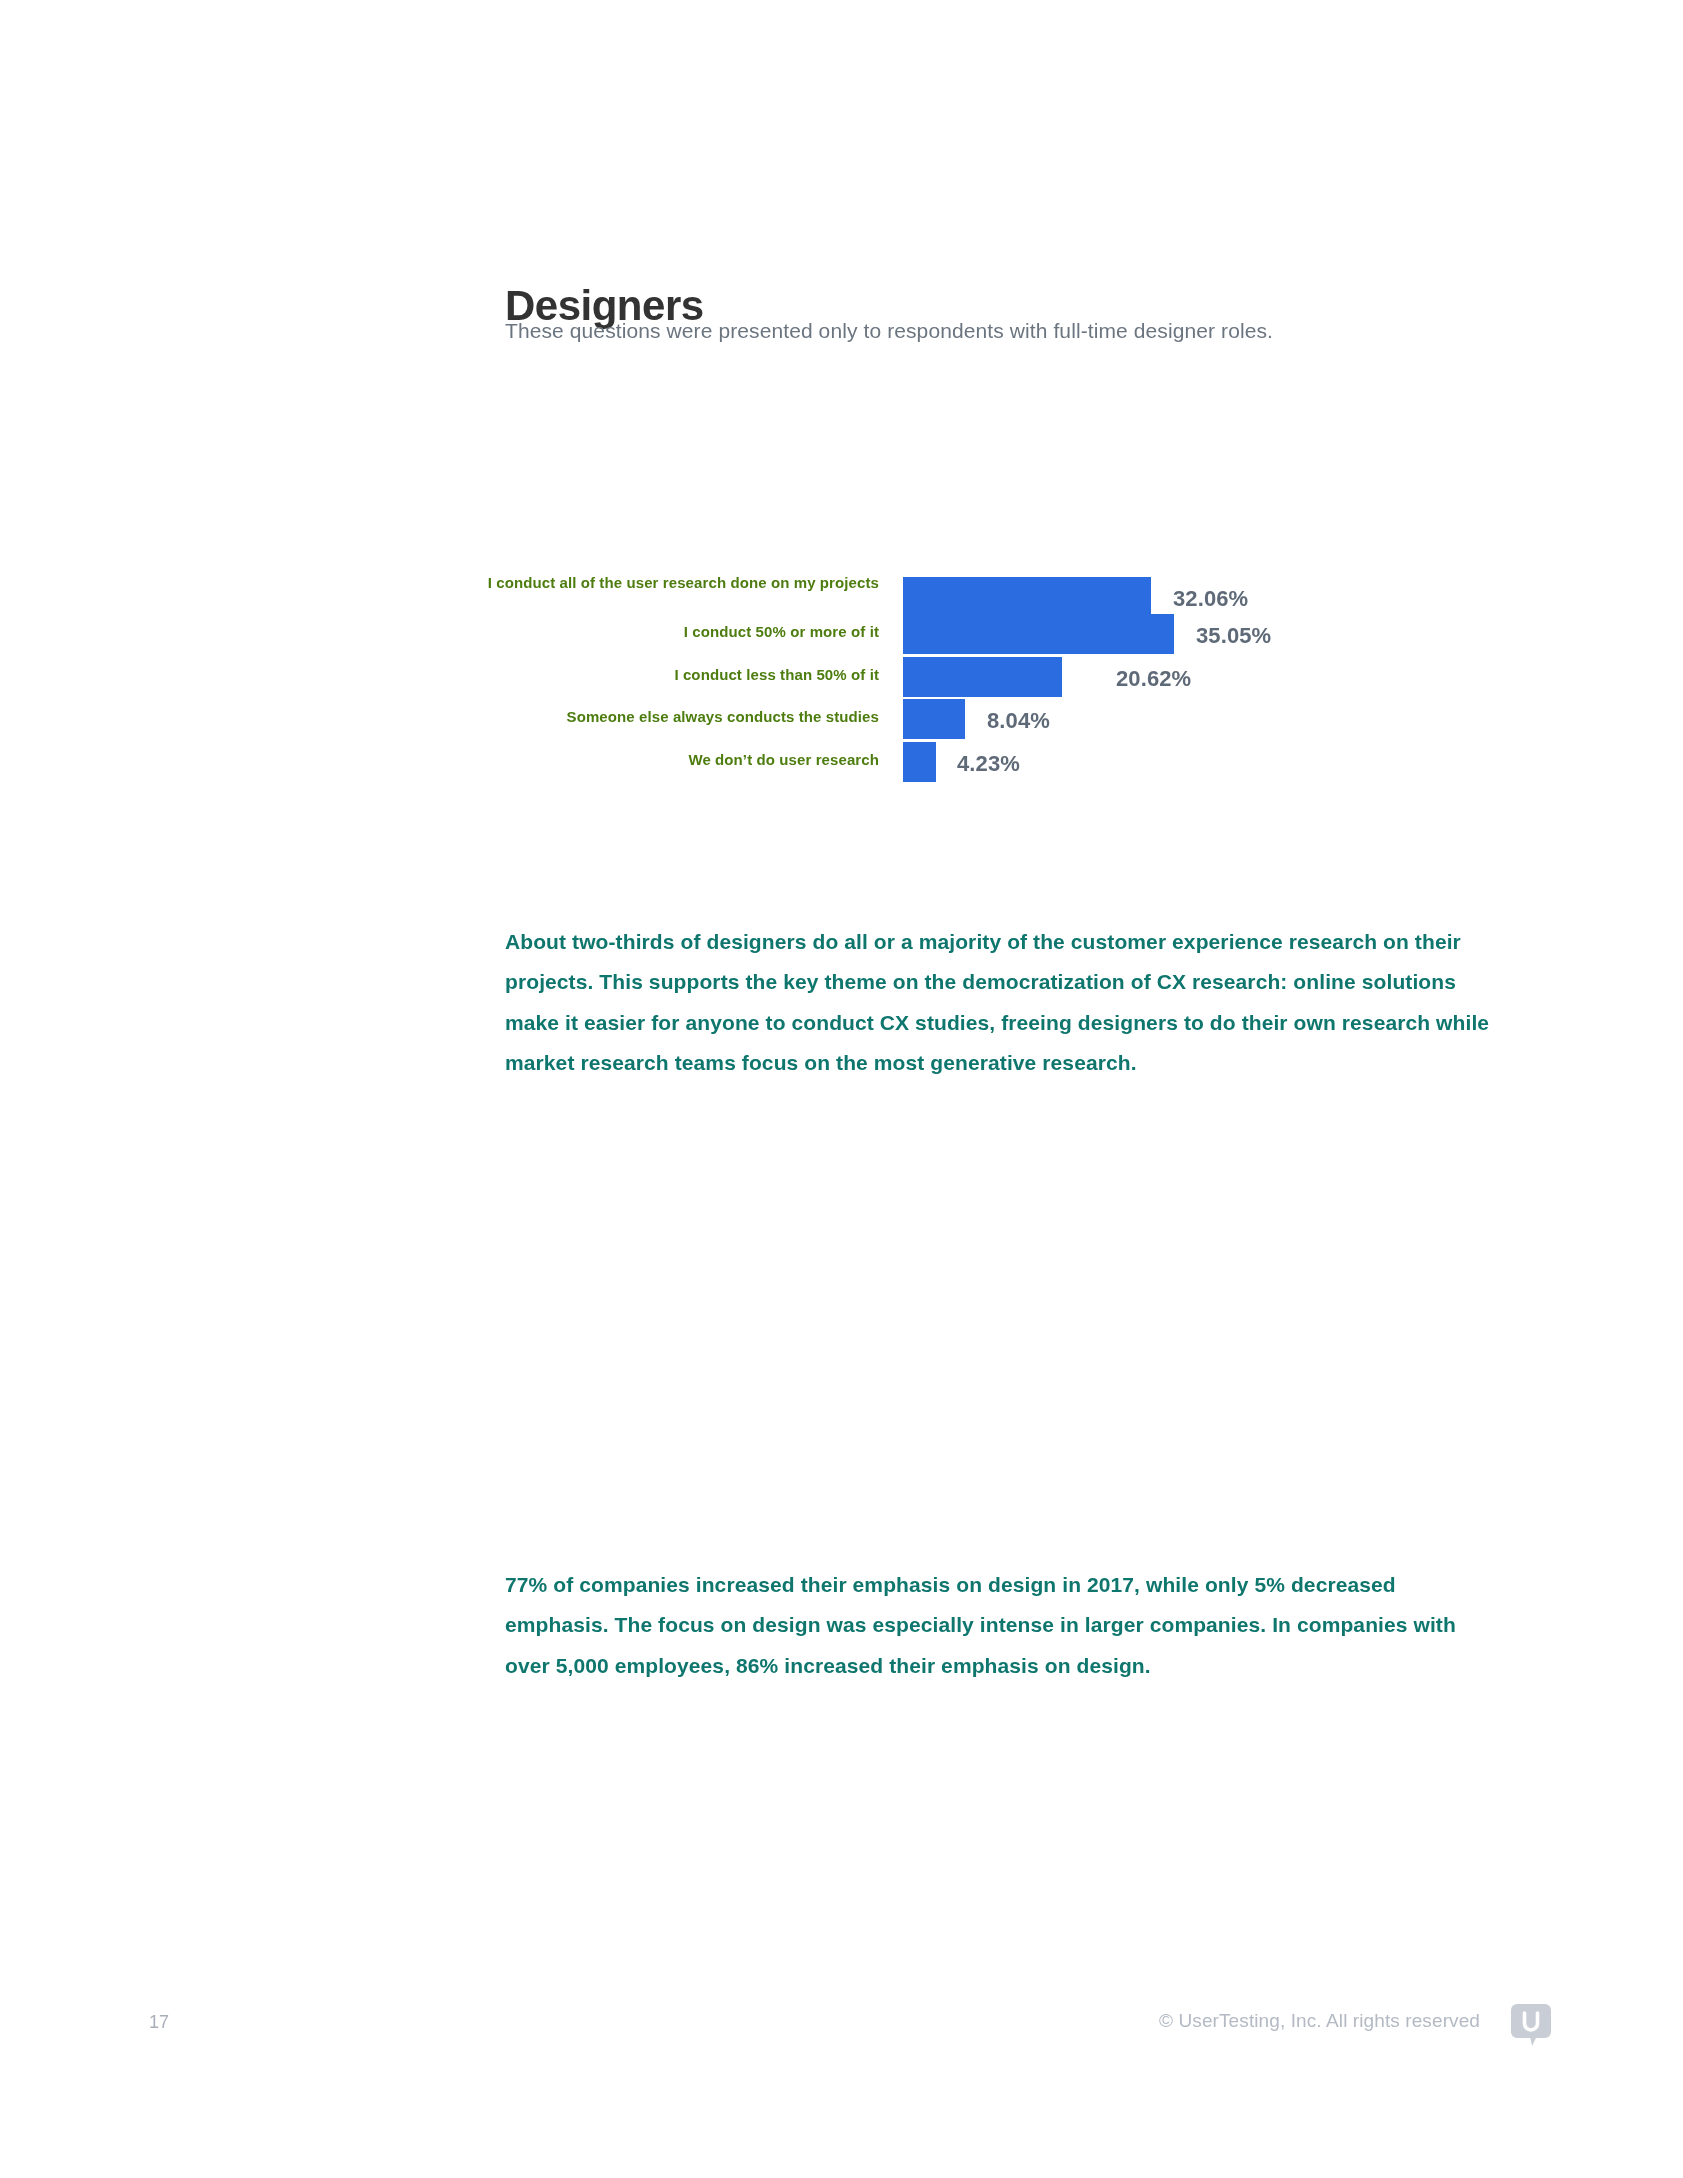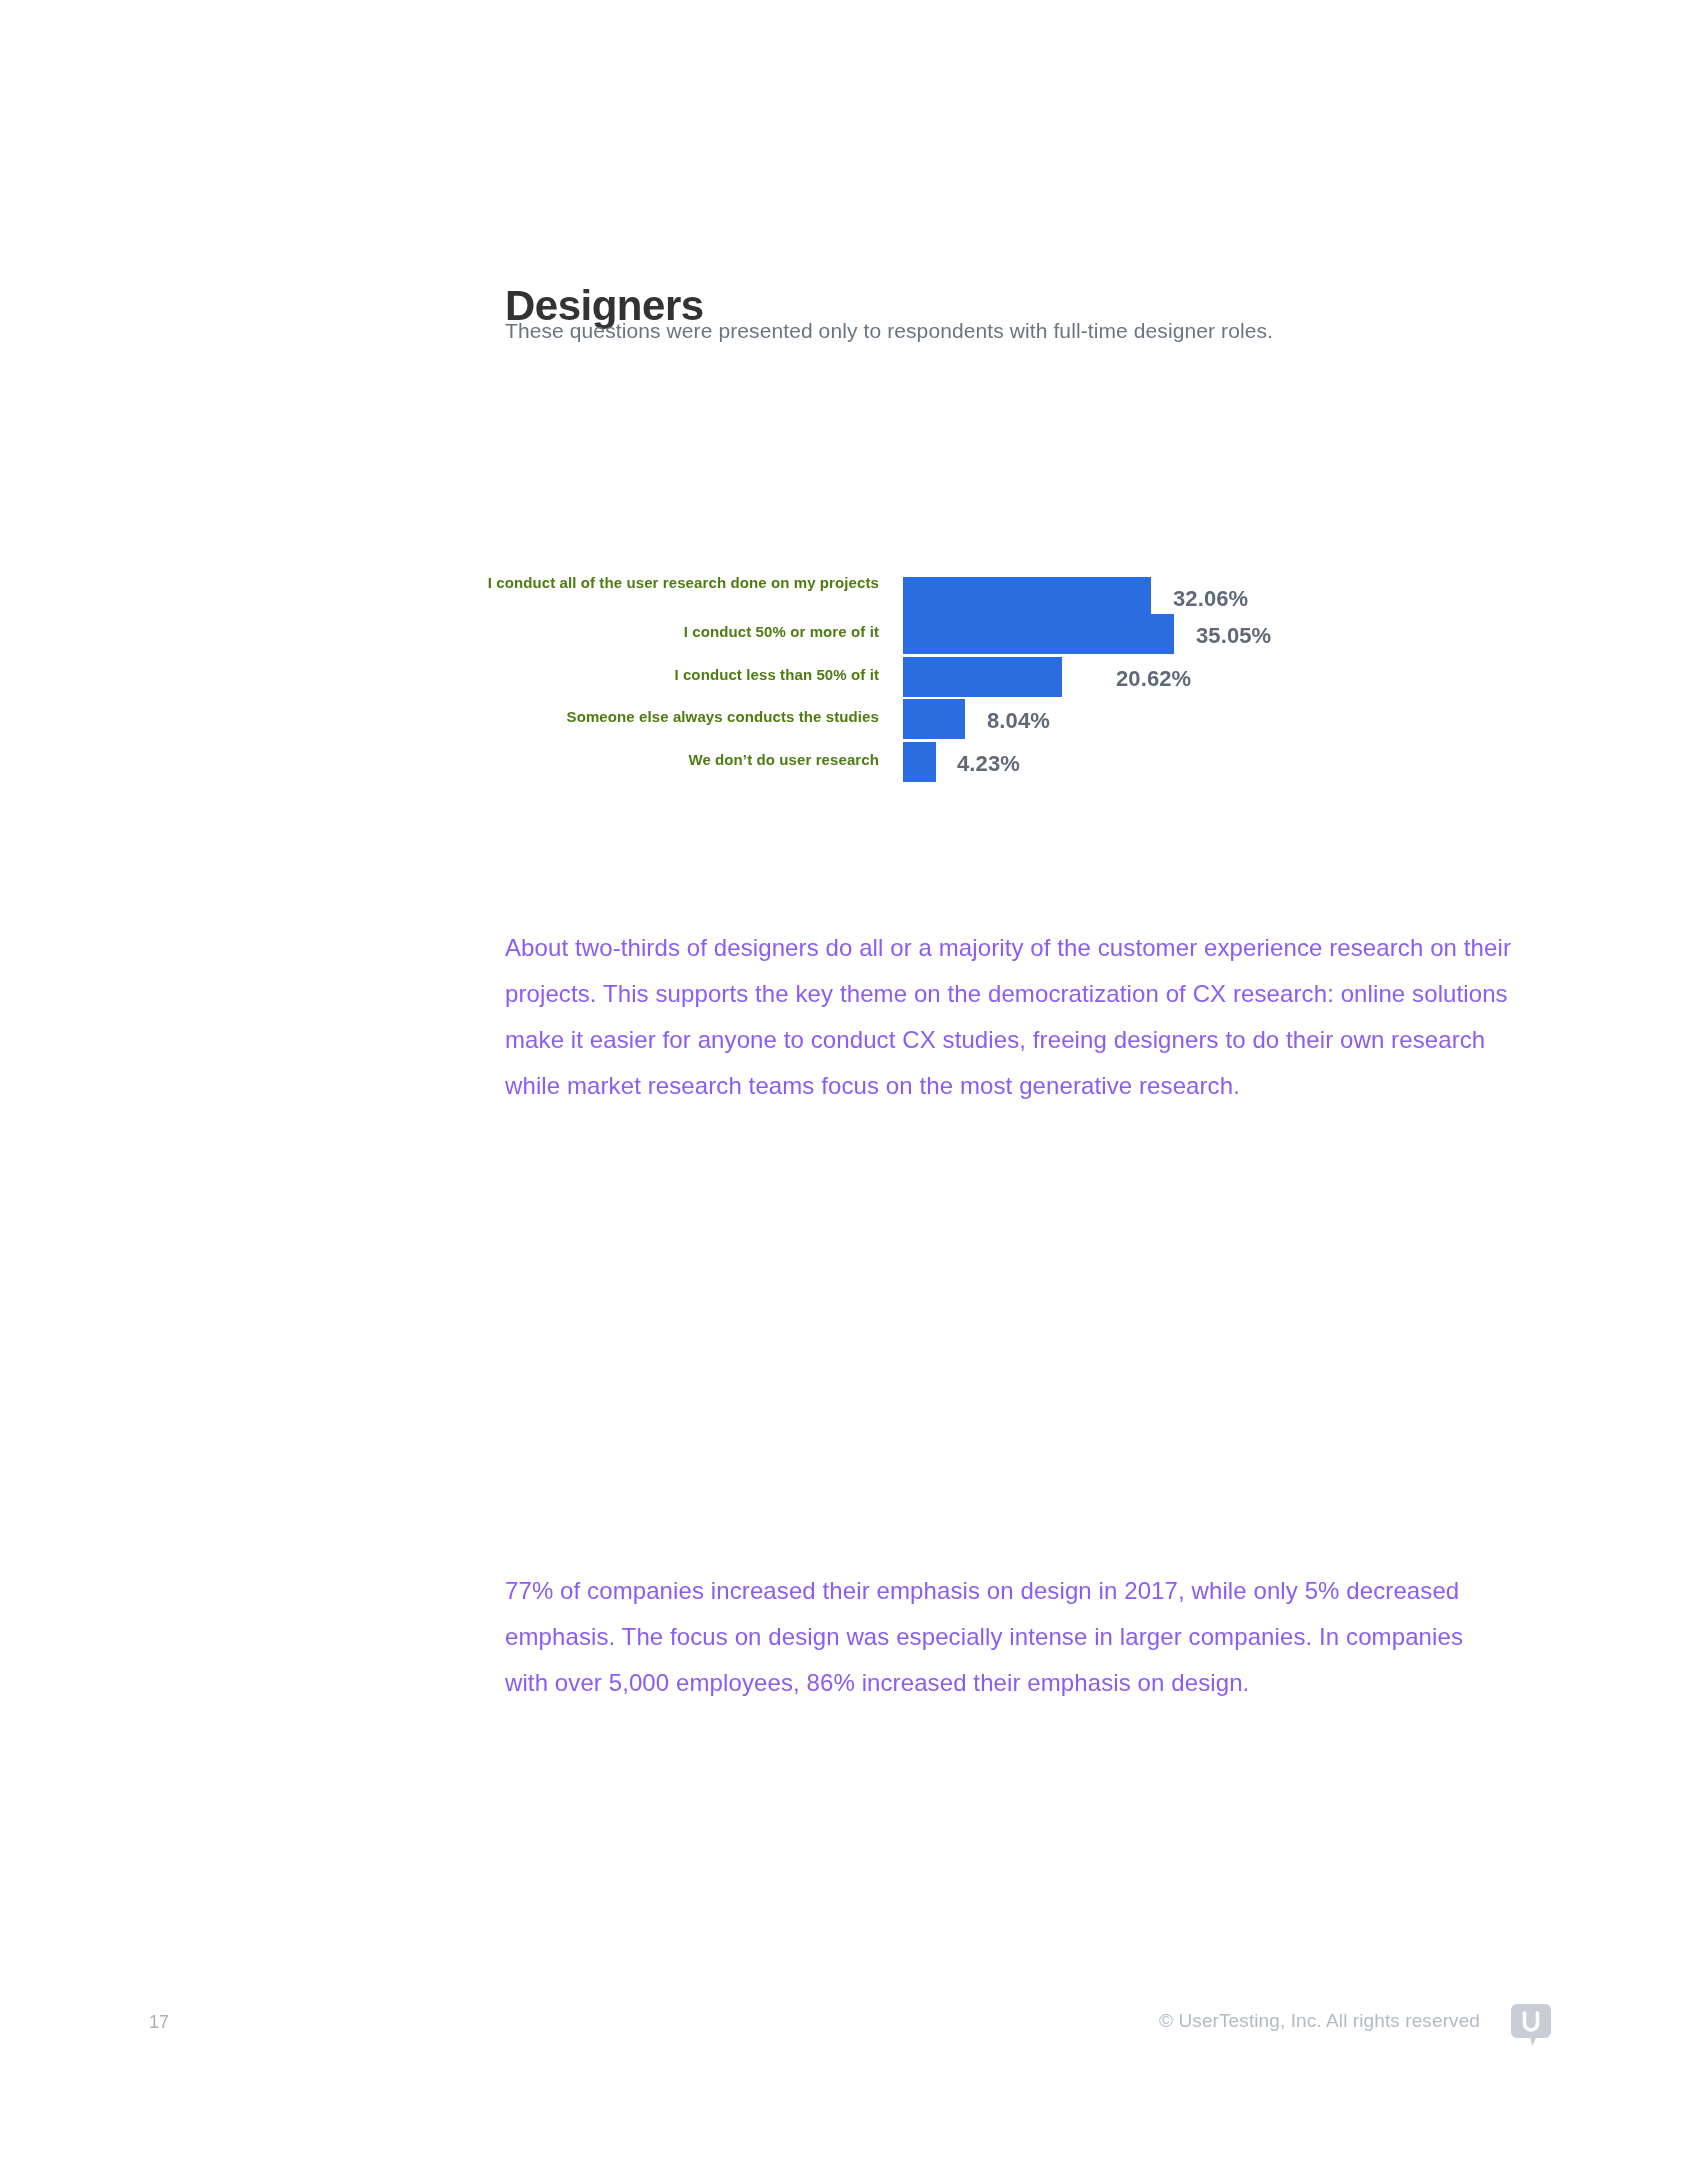--- a/index.html
+++ b/index.html
@@ -59,23 +59,23 @@
   #question-2 {
     left: 505px;
     top: 1193px;
     width: 1020px;
     text-align: center;
   }
 
   
   .body-text {
     position: absolute;
-    font-size: 24px;
-    font-weight: 400;
-    color: #8b5cf6;
+    font-size: 21px;
+    font-weight: 700;
+    color: #0f766e;
     line-height: 1.92;
     letter-spacing: 0.1px;
   }
   #paragraph-1 {
     left: 505px;
     top: 901px;
     width: 1010px;
   }
   #paragraph-2 {
     left: 505px;

